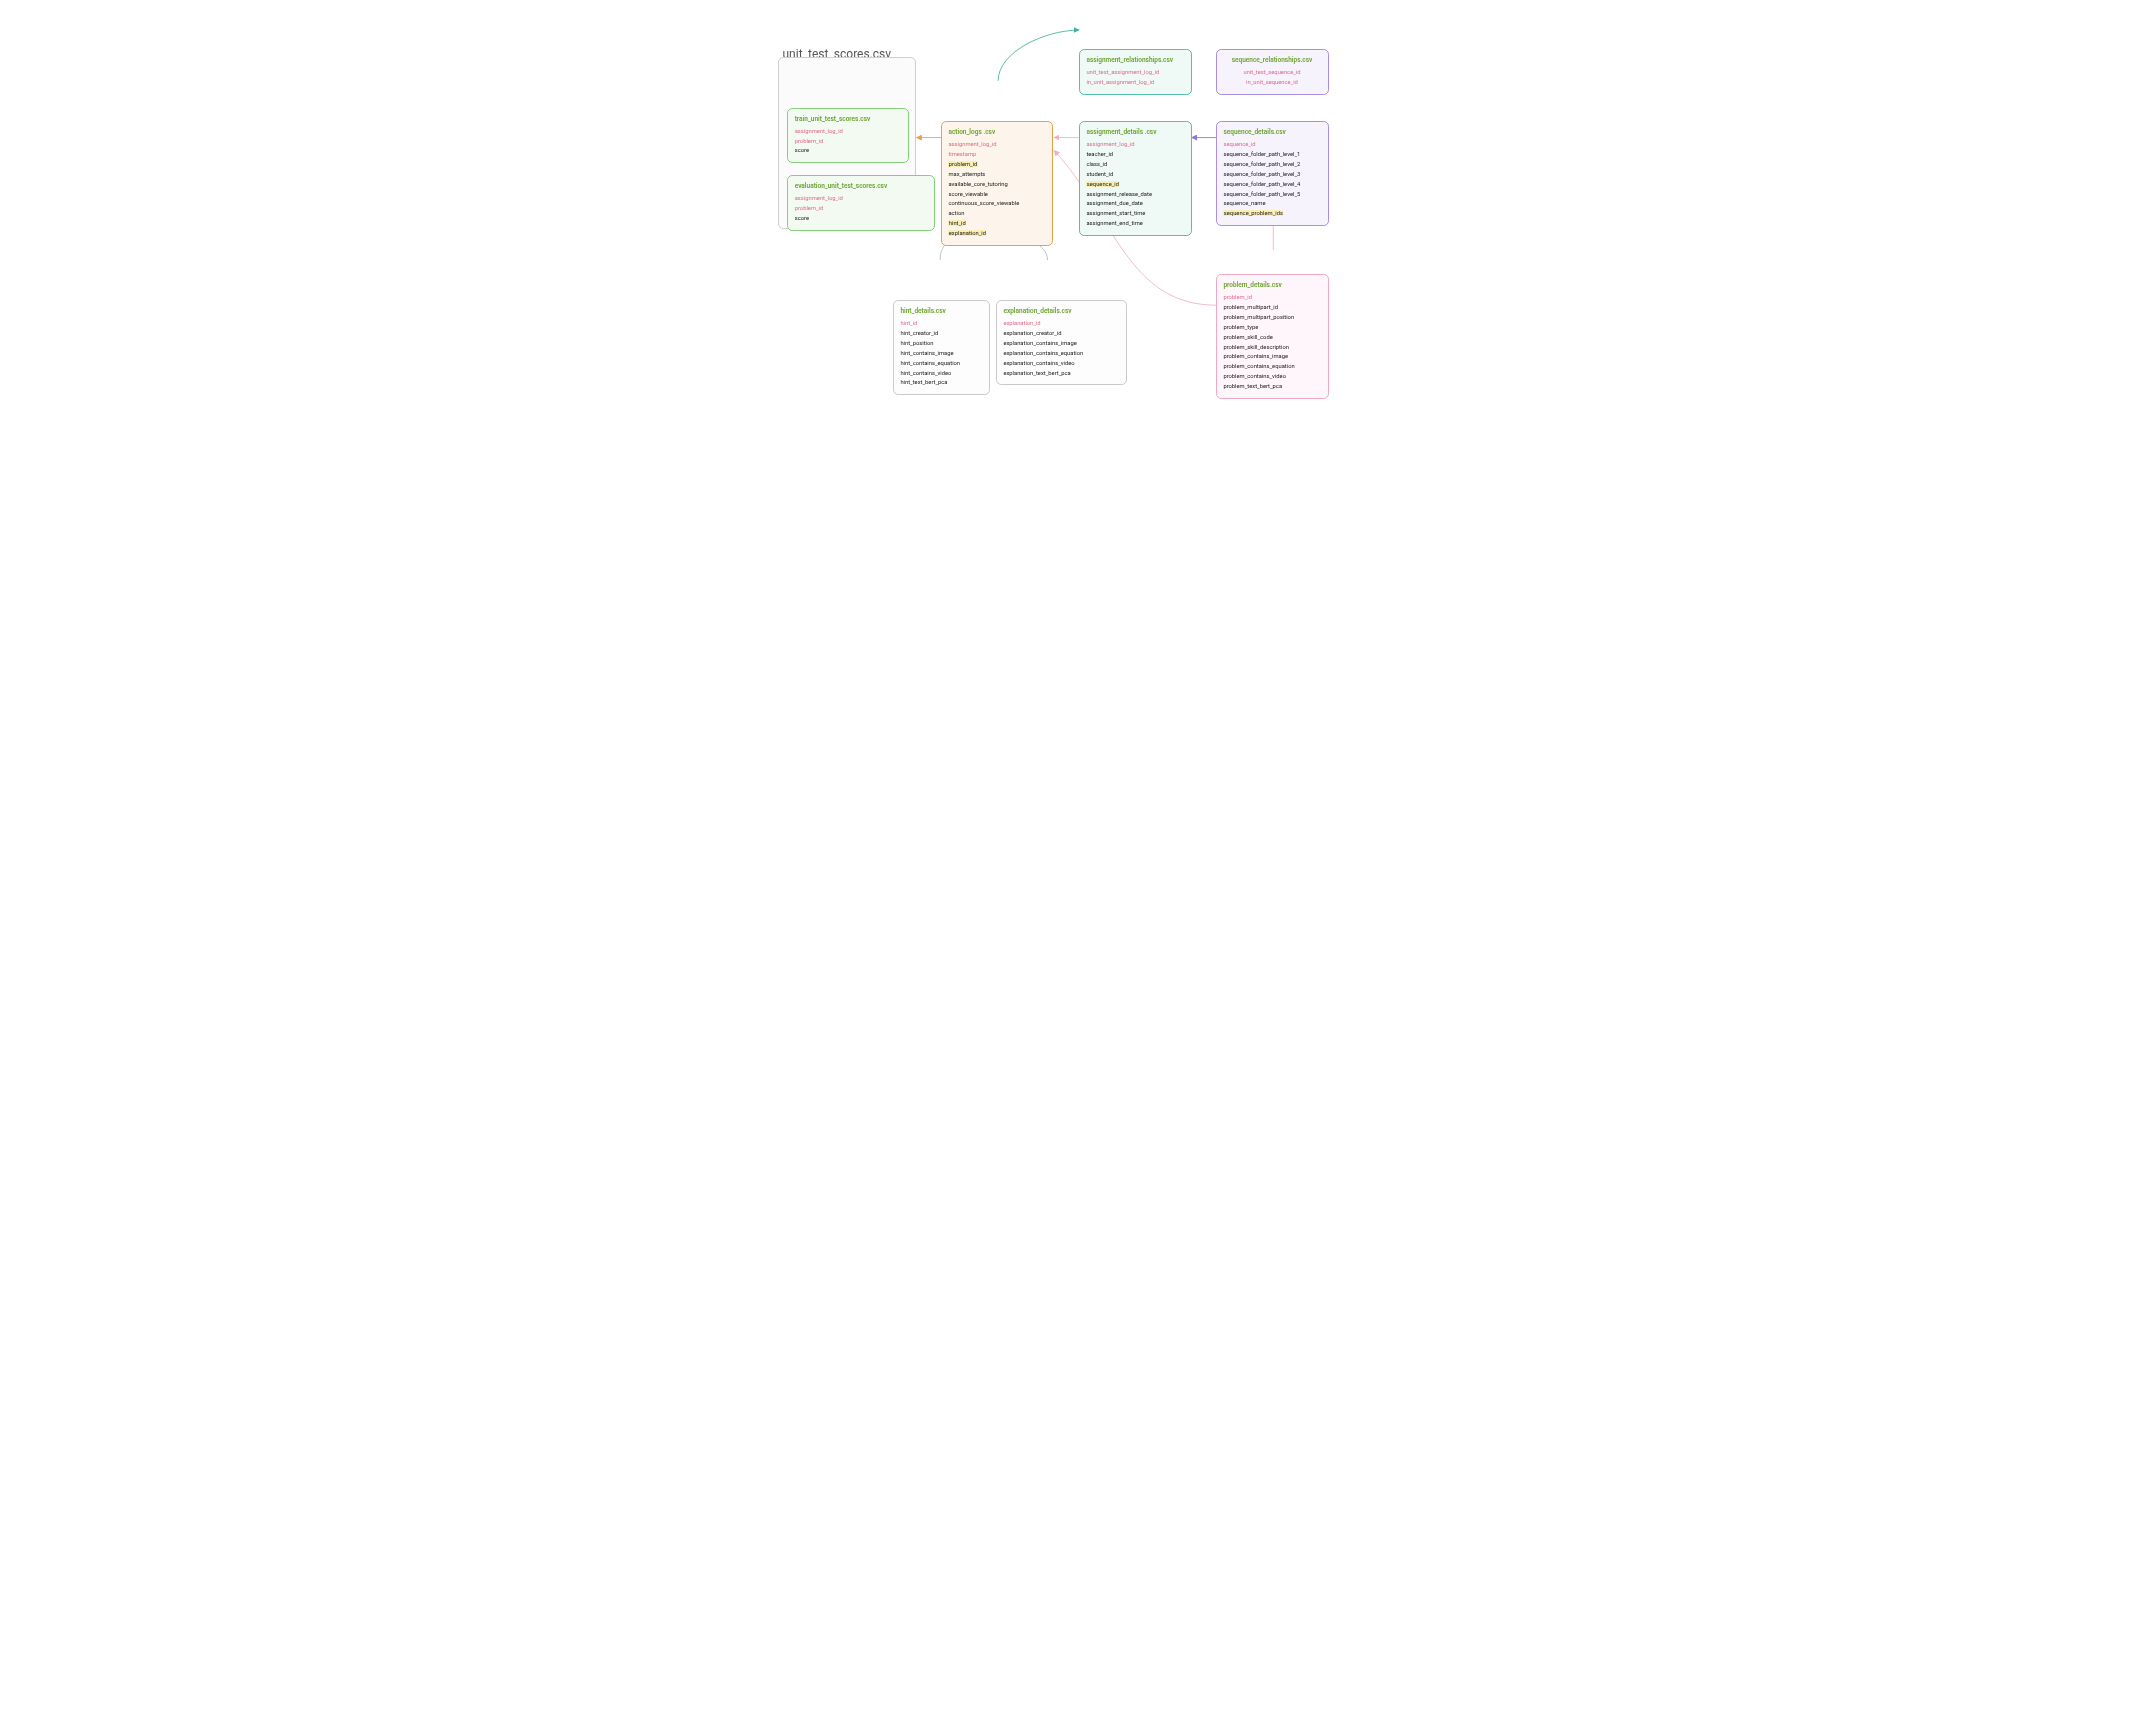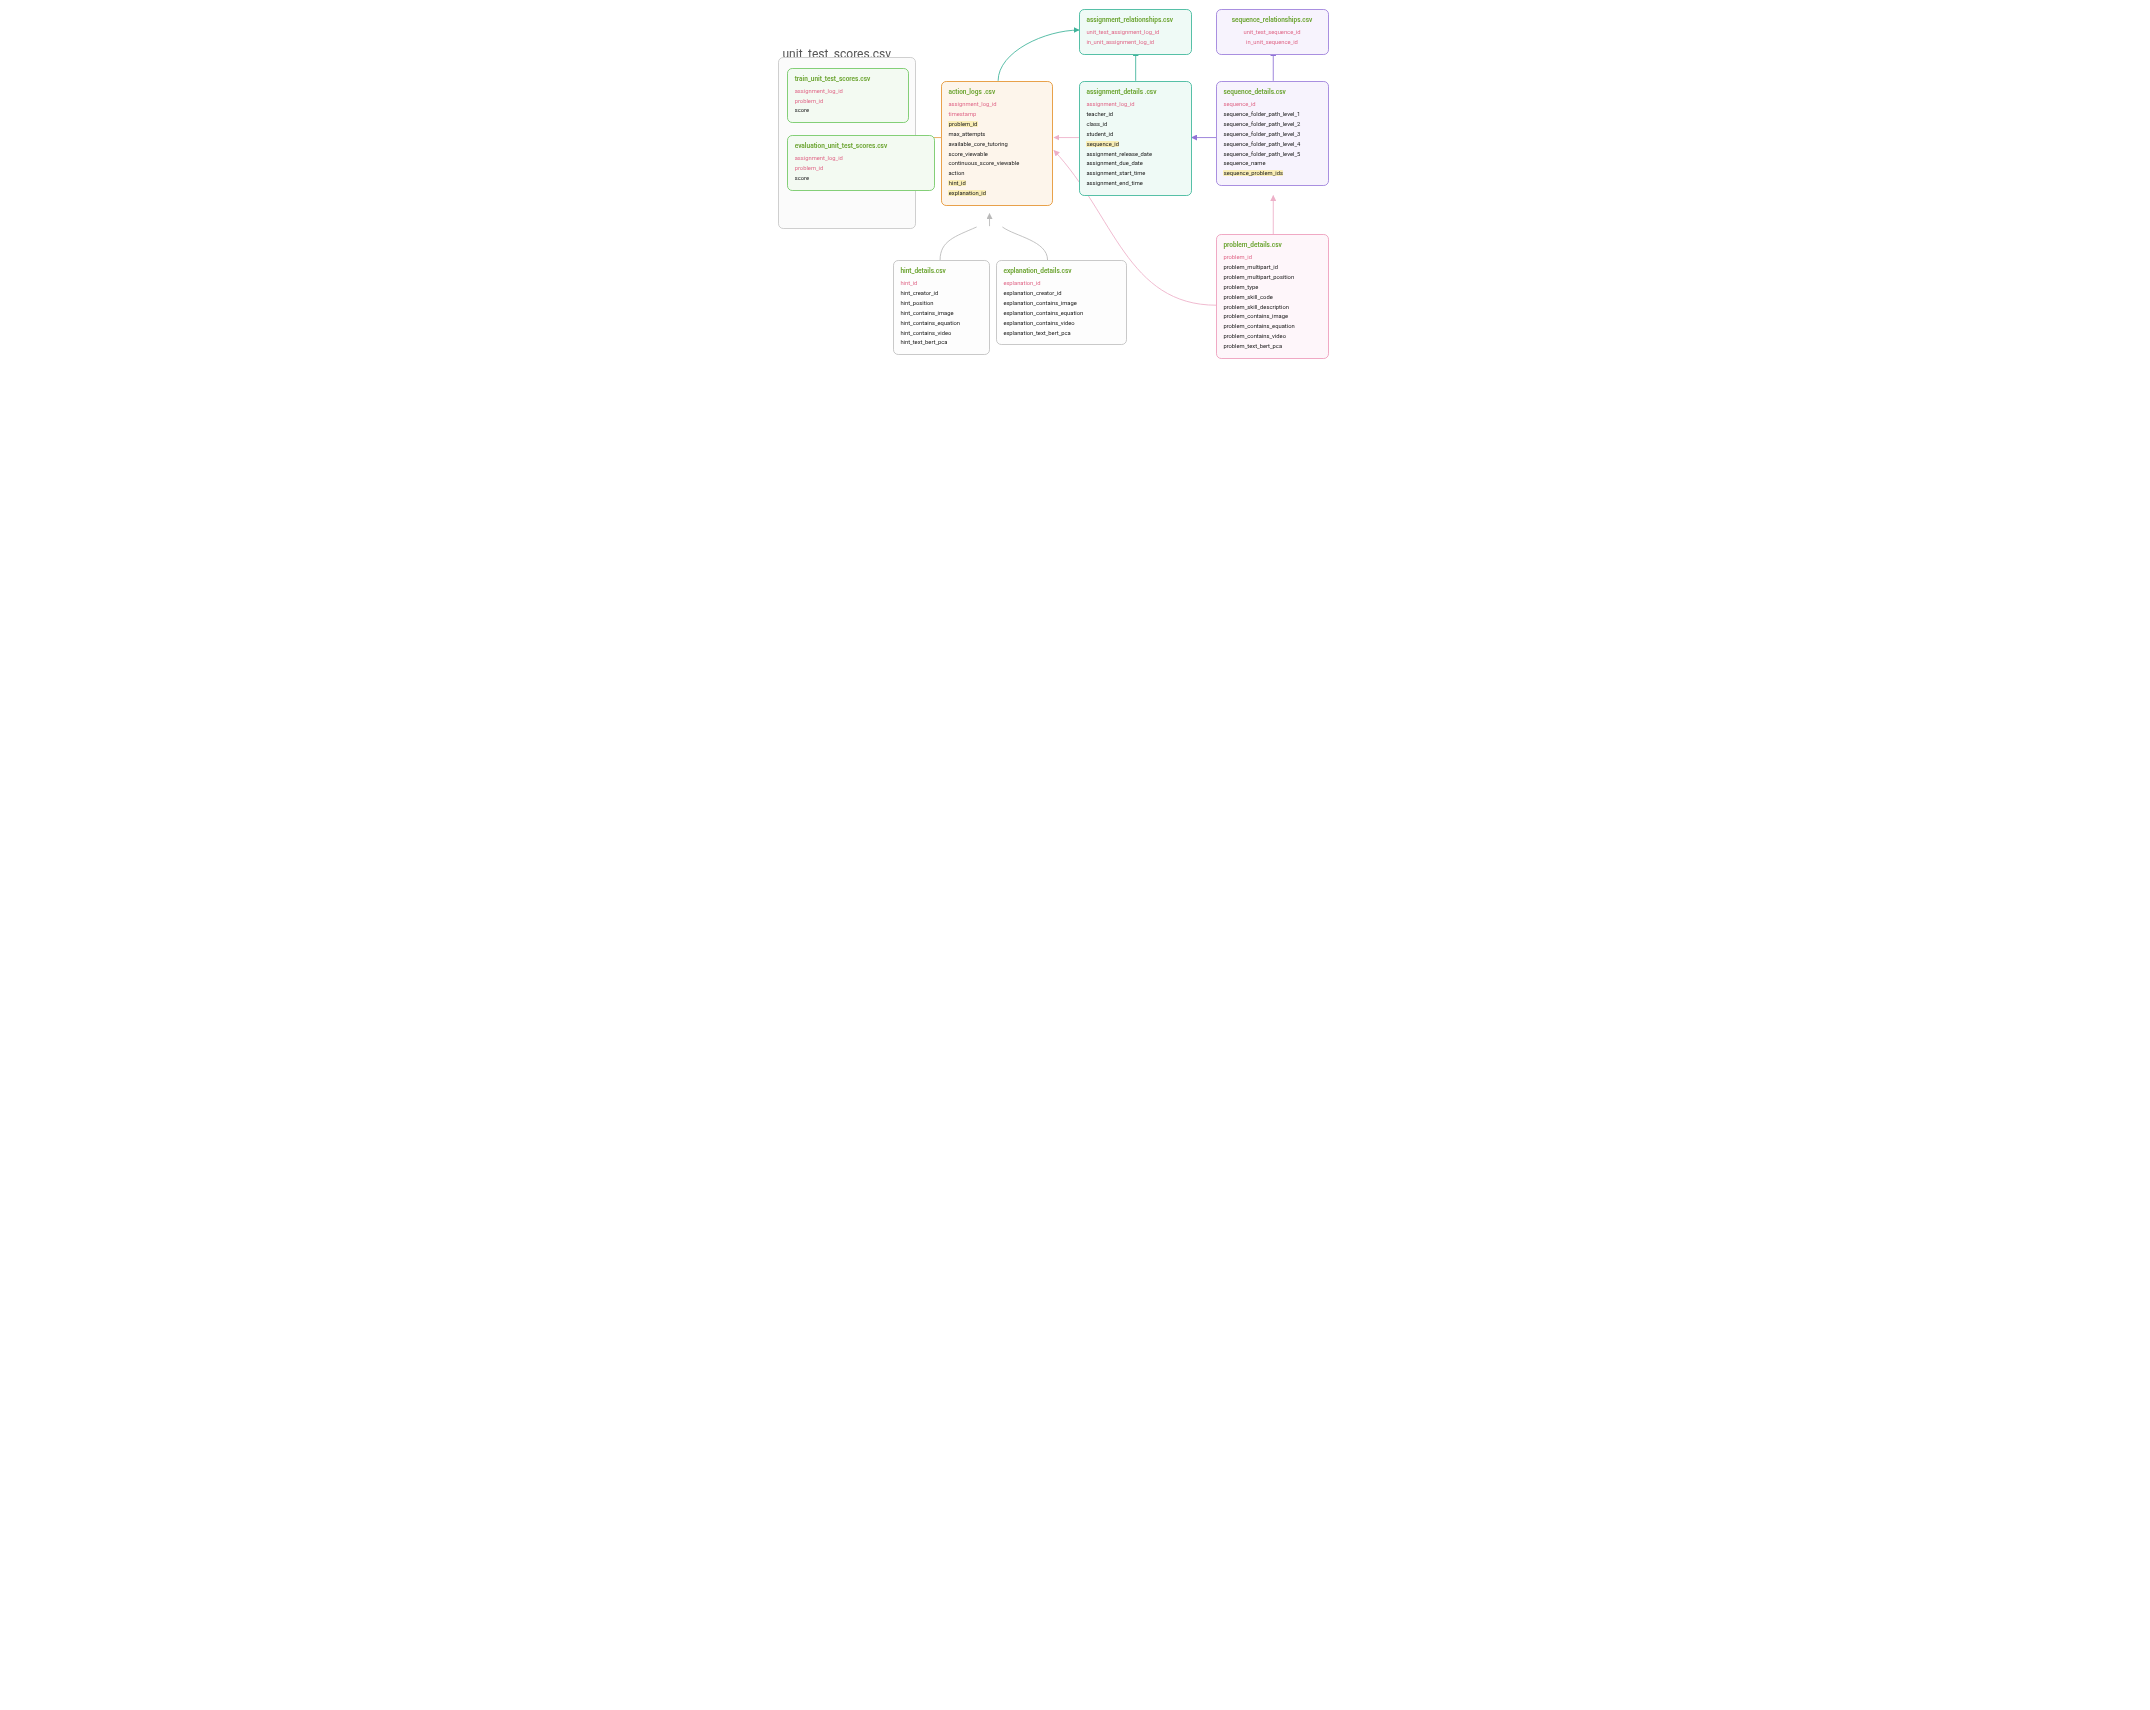--- a/index.html
+++ b/index.html
@@ -23,20 +23,21 @@
     top: 0;
     width: 611px;
     height: 417px;
     pointer-events: none;
   }
   .box {
     position: absolute;
     border-radius: 5.2px;
     padding: 6px 6.9px 6px 6.9px;
     box-sizing: border-box;
+    margin-top: 40px;
   }
   .box .title {
     font-weight: 600;
     font-size: 6.5px;
     color: #6aa32f;
     margin-bottom: 4.3px;
     white-space: nowrap;
   }
   .box .fields {
     line-height: 1.7;

